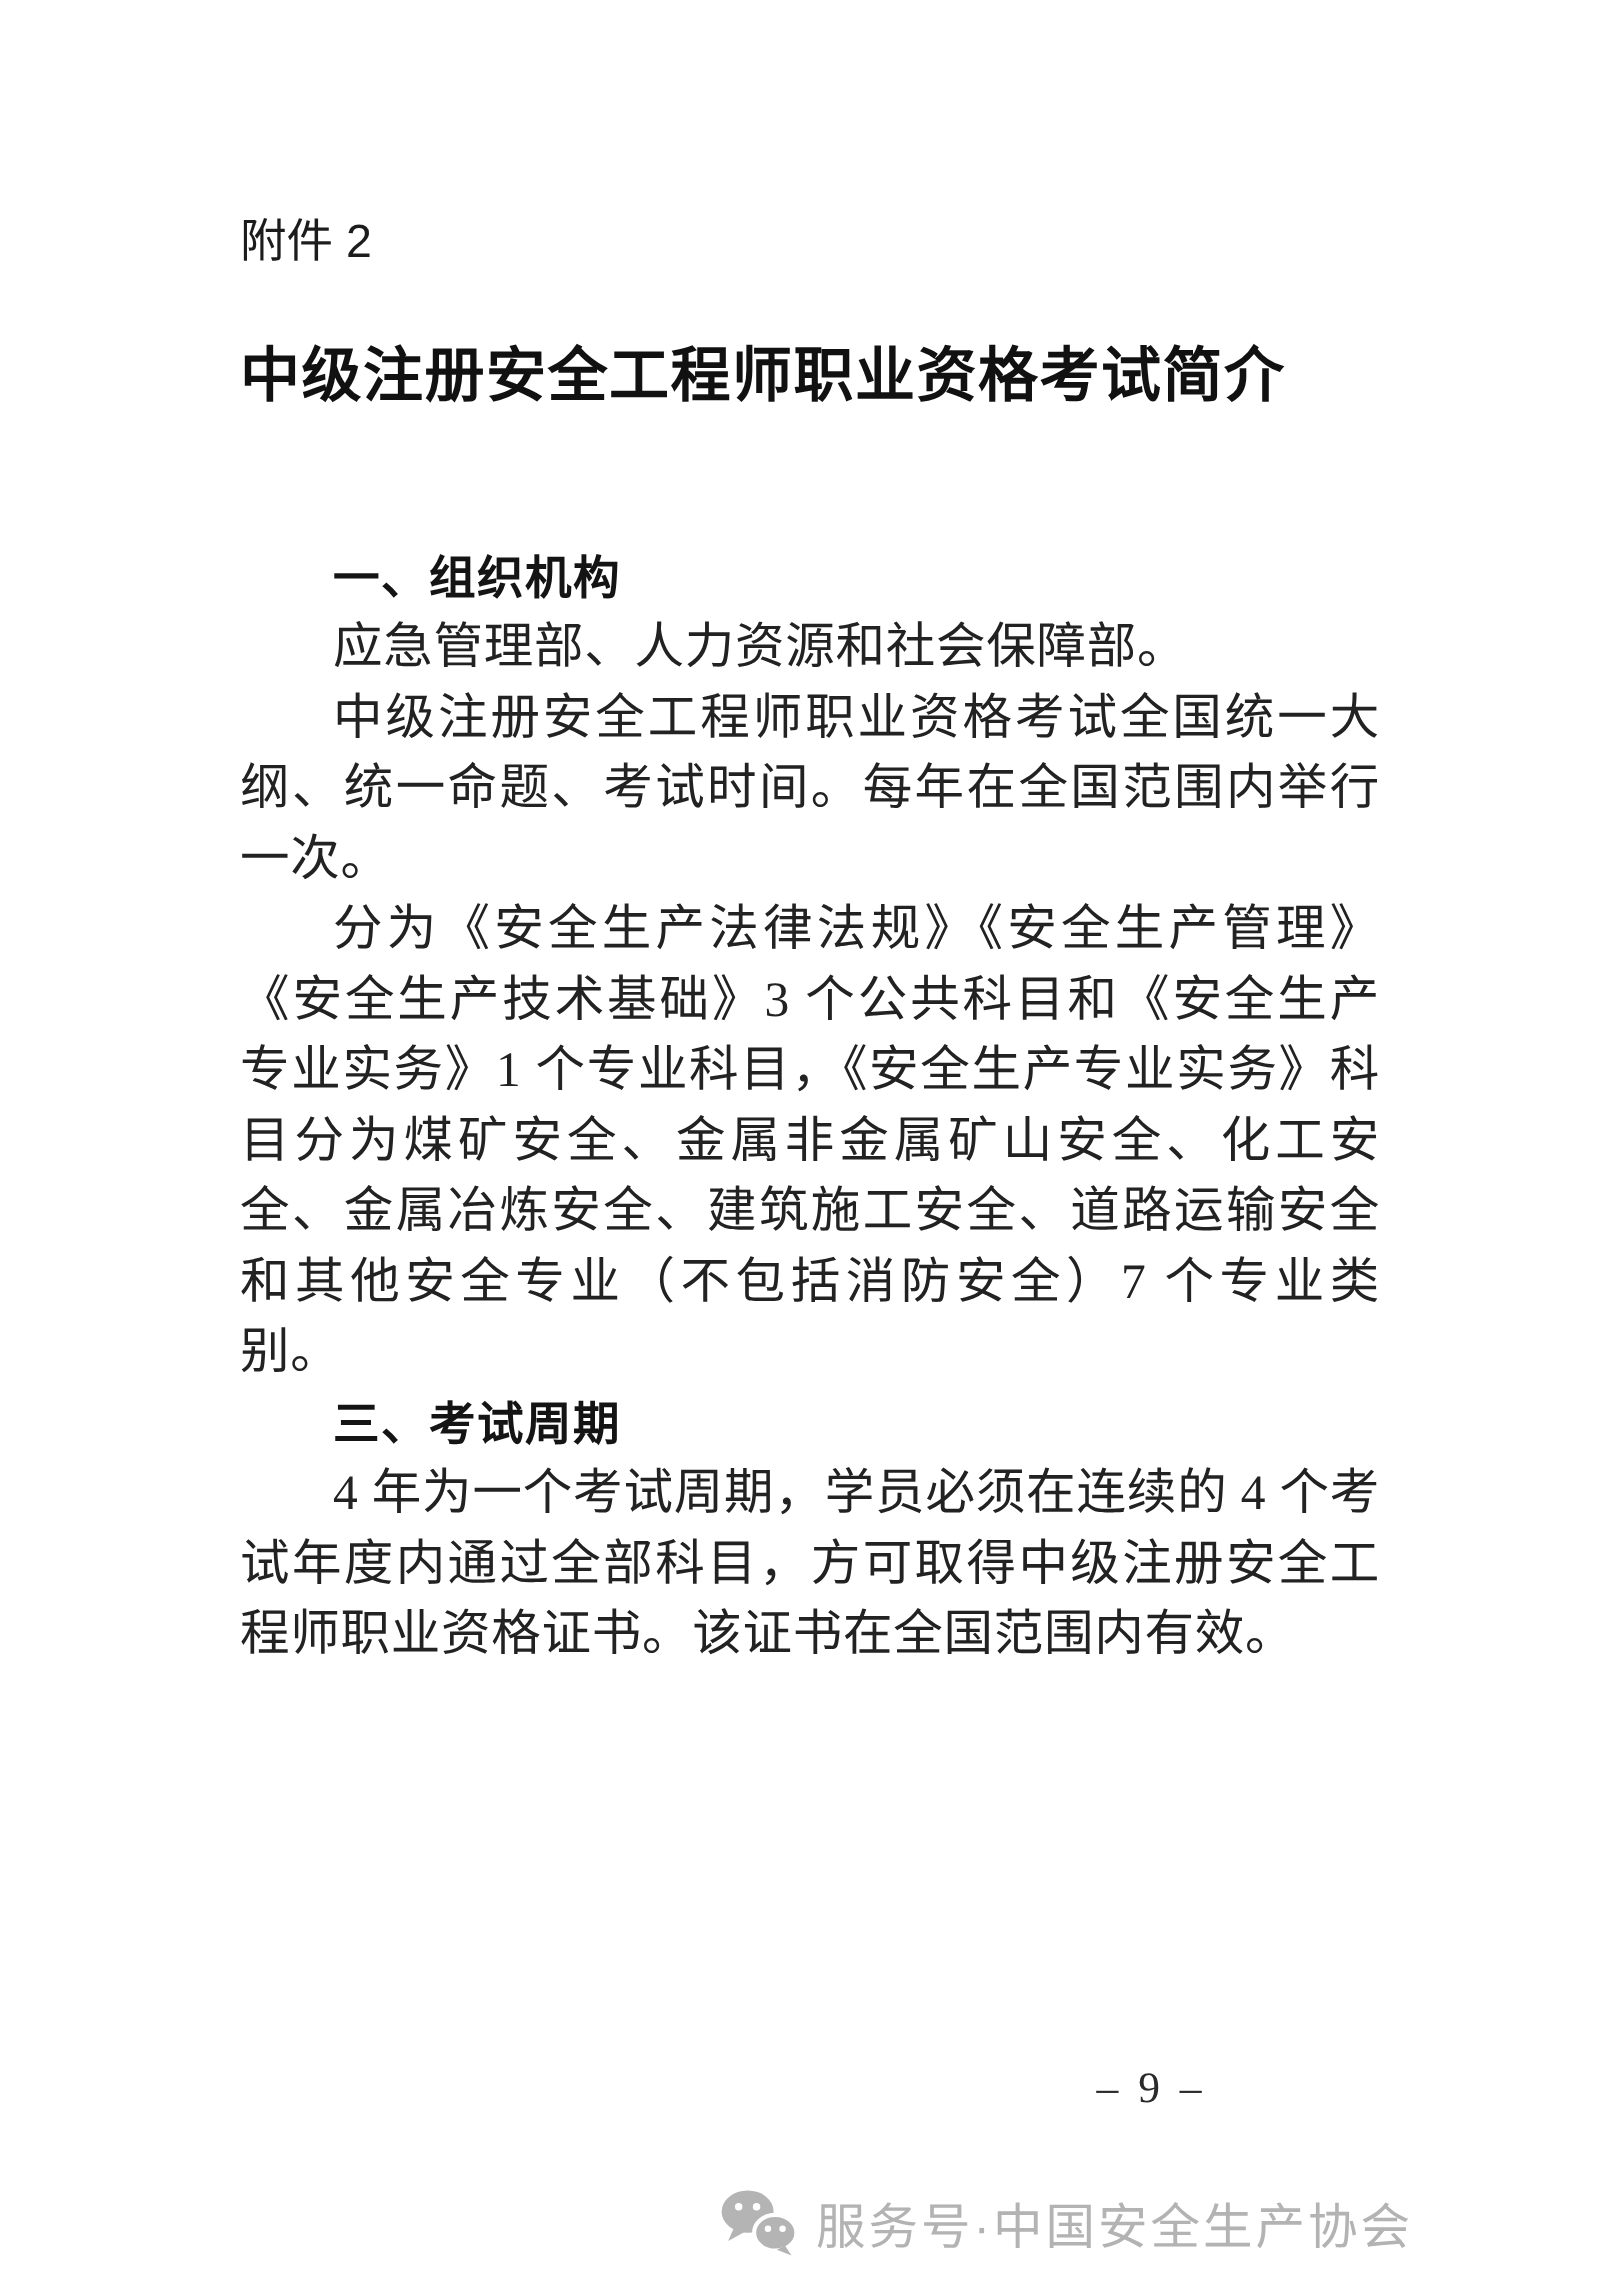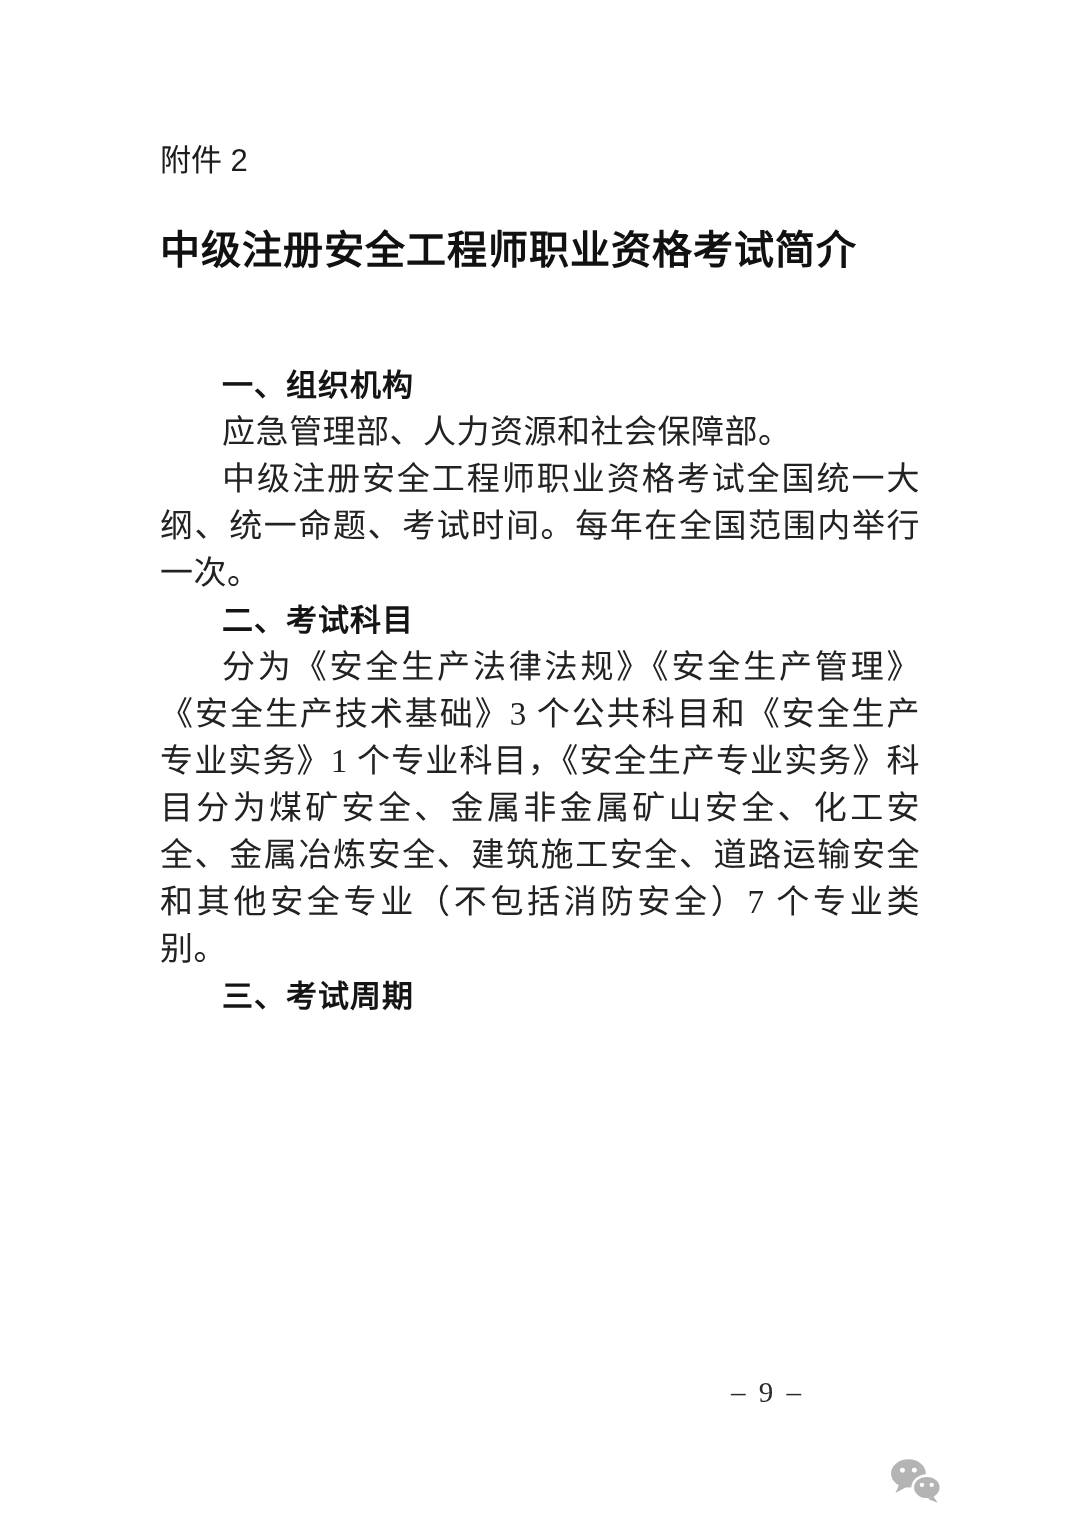--- a/index.html
+++ b/index.html
@@ -110,26 +110,26 @@
 
     <div class="doc-body">
 
       <section class="doc-section">
         <h2 class="sec-heading">一、组织机构</h2>
         <p>应急管理部、人力资源和社会保障部。</p>
         <p>中级注册安全工程师职业资格考试全国统一大纲、统一命题、考试时间。每年在全国范围内举行一次。</p>
       </section>
 
       <section class="doc-section">
-        <h2 class="sec-heading">二、考试科目</h2>
         <p>分为《安全生产法律法规》《安全生产管理》《安全生产技术基础》3 个公共科目和《安全生产专业实务》1 个专业科目，《安全生产专业实务》科目分为煤矿安全、金属非金属矿山安全、化工安全、金属冶炼安全、建筑施工安全、道路运输安全和其他安全专业（不包括消防安全）7 个专业类别。</p>
       </section>
 
       <section class="doc-section">
         <h2 class="sec-heading">三、考试周期</h2>
+        <p>4 年为一个考试周期，学员必须在连续的 4 个考试年度内通过全部科目，方可取得中级注册安全工程师职业资格证书。该证书在全国范围内有效。</p>
       </section>
 
 
 
     </div>
   </div>
 
   <div class="page-number">– 9 –</div>
 
   <div class="footer-watermark">
@@ -140,15 +140,16 @@
           <path d="M9 23 L5 32 L16 26 Z"></path>
         </g>
         <circle cx="11.5" cy="11" r="2.3" fill="#ffffff"></circle>
         <circle cx="22.5" cy="11" r="2.3" fill="#ffffff"></circle>
         <ellipse cx="34" cy="27" rx="13" ry="11" fill="#b4b4b4" stroke="#ffffff" stroke-width="2.5"></ellipse>
         <path d="M40 35 L44 41 L35 37.5 Z" fill="#b4b4b4"></path>
         <circle cx="29.5" cy="24.5" r="2" fill="#ffffff"></circle>
         <circle cx="38.5" cy="24.5" r="2" fill="#ffffff"></circle>
       </svg>
     </span>
+    <span class="wm-text">服务号·中国安全生产协会</span>
   </div>
 
 </div>
 
 </body></html>

